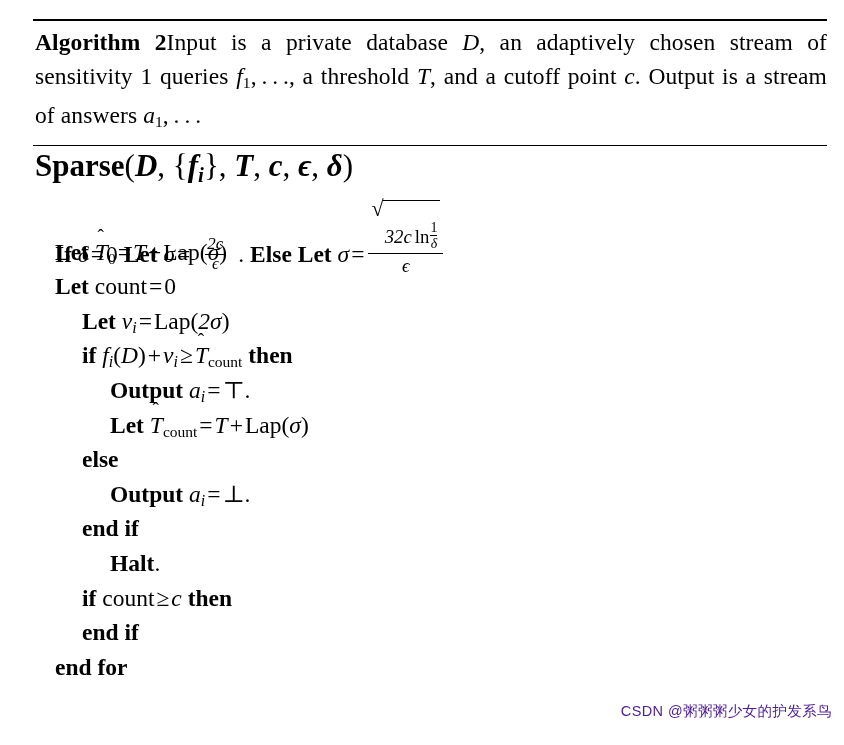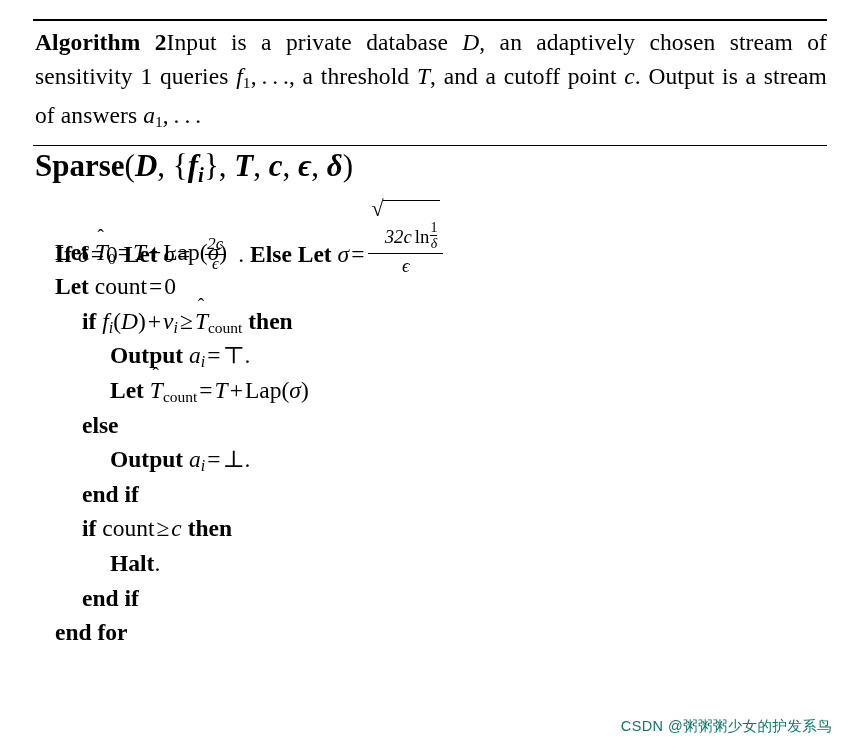--- a/index.html
+++ b/index.html
@@ -164,23 +164,23 @@
   }
   .nested-frac > .num { display: block; }
   .nested-frac > .den {
     display: block;
     border-top: 1px solid #000;
   }
 
   .watermark {
     position: absolute;
     right: 12px;
-    top: 717px;
+    top: 702px;
     font-size: 14.5px;
-    color: #0f766e;
+    color: #4c1d95;
     font-family: "Liberation Sans", "DejaVu Sans", sans-serif;
     letter-spacing: 0.4px;
     white-space: nowrap;
   }
 </style>
 </head>
 <body>
 
 <div class="algorithm">
 
@@ -212,20 +212,24 @@
       <span class="kw">Let</span>
       <span class="hat-wrap"><span class="hat">ˆ</span><span class="var">T</span></span><span class="subrm">0</span><span class="op">=</span><span class="var">T</span><span class="op">+</span><span class="rm">Lap</span><span class="rm">(</span><span class="var">σ</span><span class="rm">)</span>
     </div>
 
     <div class="line ind1">
       <span class="kw">Let</span>
       <span class="rm">count</span><span class="op">=</span><span class="rm">0</span>
     </div>
 
 
+    <div class="line ind2">
+      <span class="kw">Let</span>
+      <span class="var">ν</span><span class="sub">i</span><span class="op">=</span><span class="rm">Lap</span><span class="rm">(</span><span class="var">2σ</span><span class="rm">)</span>
+    </div>
 
     <div class="line ind2">
       <span class="kw">if</span>
       <span class="var">f</span><span class="sub">i</span><span class="rm">(</span><span class="var">D</span><span class="rm">)</span><span class="op">+</span><span class="var">ν</span><span class="sub">i</span><span class="op">≥</span><span class="hat-wrap"><span class="hat">ˆ</span><span class="var">T</span></span><span class="subrm">count</span>
       <span class="kw">then</span>
     </div>
 
     <div class="line ind3">
       <span class="kw">Output</span>
       <span class="var">a</span><span class="sub">i</span><span class="op">=</span><span class="rm">⊤</span><span class="rm">.</span>
@@ -243,30 +247,30 @@
 
     <div class="line ind3">
       <span class="kw">Output</span>
       <span class="var">a</span><span class="sub">i</span><span class="op">=</span><span class="rm">⊥</span><span class="rm">.</span>
     </div>
 
     <div class="line ind2">
       <span class="kw">end if</span>
     </div>
 
+    <div class="line ind3">
+      <span class="kw">Halt</span><span class="rm">.</span>
+    </div>
+
     <div class="line ind2">
       <span class="kw">if</span>
       <span class="rm">count</span><span class="op">≥</span><span class="var">c</span>
       <span class="kw">then</span>
     </div>
 
-    <div class="line ind3">
-      <span class="kw">Halt</span><span class="rm">.</span>
-    </div>
-
     <div class="line ind2">
       <span class="kw">end if</span>
     </div>
 
     <div class="line ind1">
       <span class="kw">end for</span>
     </div>
 
   </div>
 

